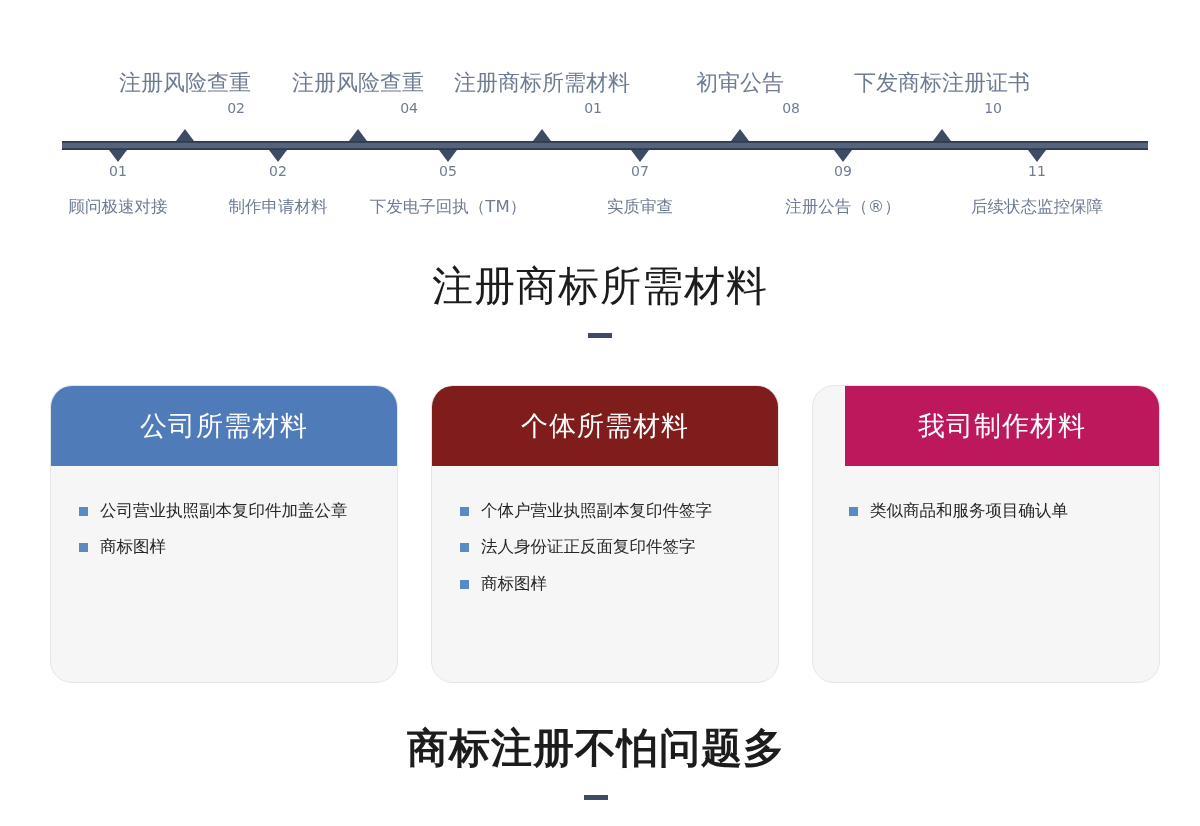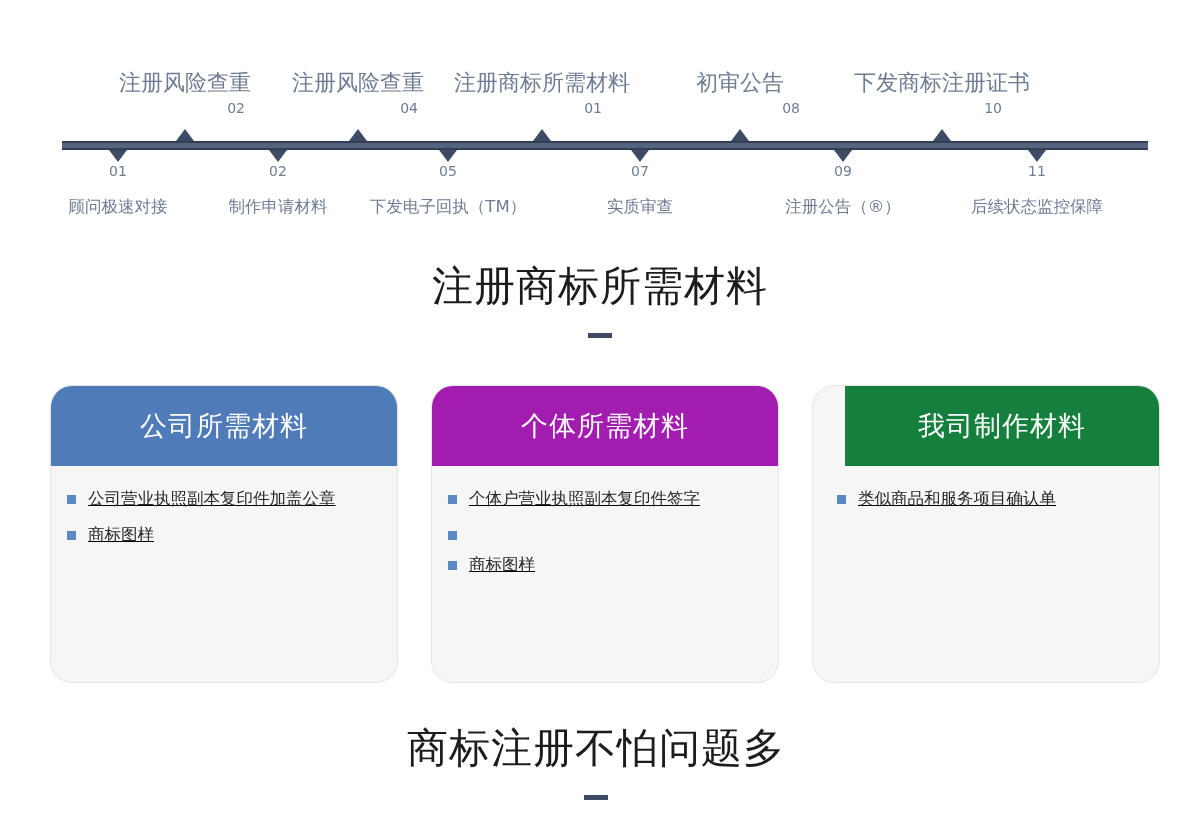--- a/index.html
+++ b/index.html
@@ -120,20 +120,21 @@
     position: absolute;
     left: 0;
     top: 266px;
     width: 1200px;
   }
   #questions-heading {
     position: absolute;
     left: 0;
     top: 728px;
     width: 1192px;
+    font-weight: bold;
   }
 
   
   #cards {
     position: absolute;
     left: 50px;
     top: 385px;
     width: 1110px;
     height: 298px;
     display: flex;
@@ -160,23 +161,22 @@
     justify-content: center;
     letter-spacing: 1px;
     flex: 0 0 80px;
   }
   .card-body {
     flex: 1 1 auto;
     padding: 22px 16px 0 16px;
   }
   .bullet-list {
     list-style: none;
-    margin: 0;
+    margin: 12px;
     padding: 0;
-    text-decoration: underline;
   }
   .bullet-item {
     display: flex;
     align-items: flex-start;
     margin-bottom: 14px;
   }
   .bullet-marker {
     width: 9px;
     height: 9px;
     background: #5b89c4;
@@ -271,39 +271,40 @@
             <span class="bullet-text">公司营业执照副本复印件加盖公章</span>
           </li>
           <li class="bullet-item">
             <span class="bullet-marker"></span>
             <span class="bullet-text">商标图样</span>
           </li>
         </ul>
       </div>
     </div>
     <div class="card card-2">
-      <div class="card-header" style="background: #a21caf;">个体所需材料</div>
+      <div class="card-header" style="background: #7f1d1d;">个体所需材料</div>
       <div class="card-body">
         <ul class="bullet-list">
           <li class="bullet-item">
             <span class="bullet-marker"></span>
             <span class="bullet-text">个体户营业执照副本复印件签字</span>
           </li>
           <li class="bullet-item">
             <span class="bullet-marker"></span>
+            <span class="bullet-text">法人身份证正反面复印件签字</span>
           </li>
           <li class="bullet-item">
             <span class="bullet-marker"></span>
             <span class="bullet-text">商标图样</span>
           </li>
         </ul>
       </div>
     </div>
     <div class="card card-3">
-      <div class="card-header" style="background: #15803d; margin-left: 32px;">我司制作材料</div>
+      <div class="card-header" style="background: #be185d; margin-left: 32px;">我司制作材料</div>
       <div class="card-body">
         <ul class="bullet-list">
           <li class="bullet-item">
             <span class="bullet-marker"></span>
             <span class="bullet-text">类似商品和服务项目确认单</span>
           </li>
         </ul>
       </div>
     </div>
   </div>

